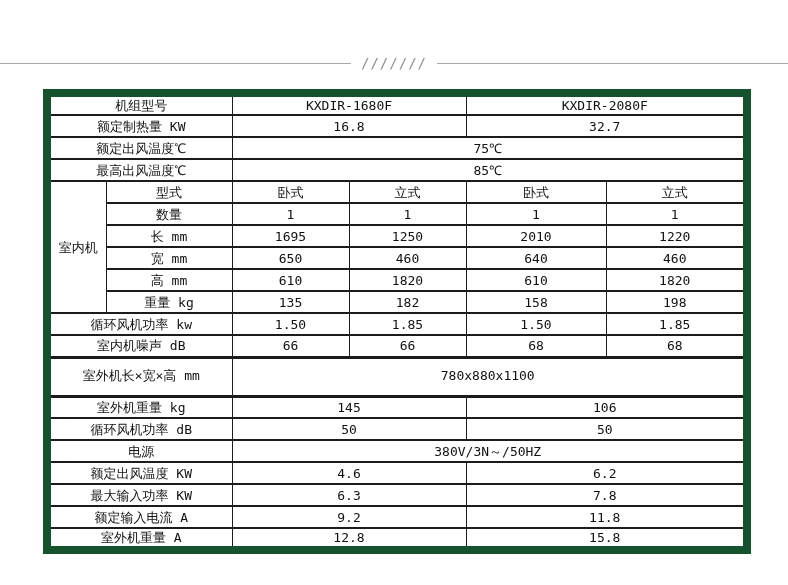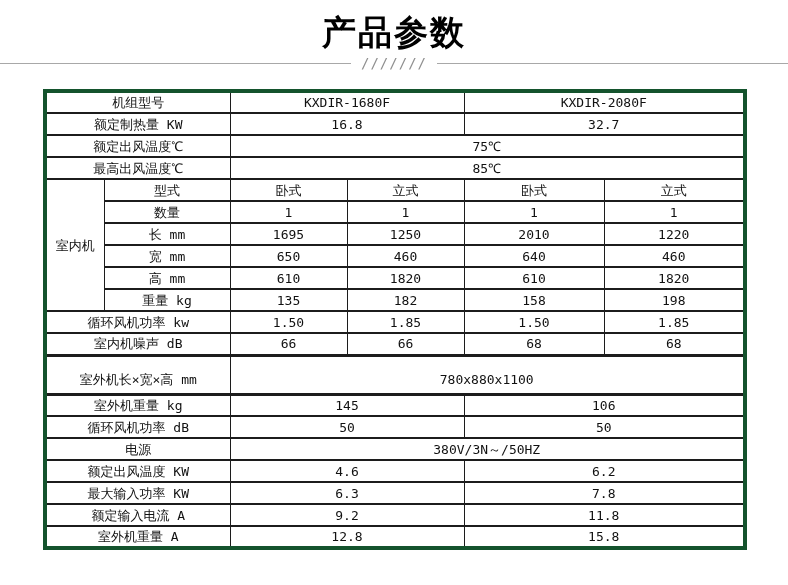--- a/index.html
+++ b/index.html
@@ -47,52 +47,51 @@
     letter-spacing: 1px;
     font-family: "DejaVu Sans Mono", monospace;
   }
   table.spec {
     position: absolute;
     top: 89px;
     left: 43px;
     width: 700px;
     border-collapse: collapse;
     table-layout: fixed;
-    border: 4px solid #14532d;
+    border: 8px solid #14532d;
   }
   table.spec td {
     border: 1px solid #1c1c1c;
     border-top-width: 2px;
     border-bottom-width: 2px;
     text-align: center;
     vertical-align: middle;
     padding: 0;
     font-size: 13px;
     line-height: 1;
     white-space: nowrap;
     overflow: hidden;
     color: #111111;
   }
   table.spec tr { height: 22px; }
   table.spec tr.tall { height: 39px; }
   table.spec tr.tall td {
     vertical-align: top;
-    padding-top: 16px;
+    padding-top: 10px;
     border-top-width: 3px;
     border-bottom-width: 3px;
   }
   td.lbl { font-size: 14px; }
   td.grp { font-size: 14px; margin-top: 26px; }
 </style>
 </head>
 <body>
 
 <div class="page">
 
-  <div class="page-title">产品参数</div>
 
   <div class="title-divider">
     <span class="line"></span>
     <span class="slashes">///////</span>
     <span class="line"></span>
   </div>
 
   <table class="spec">
     <colgroup>
       <col style="width:59px">

